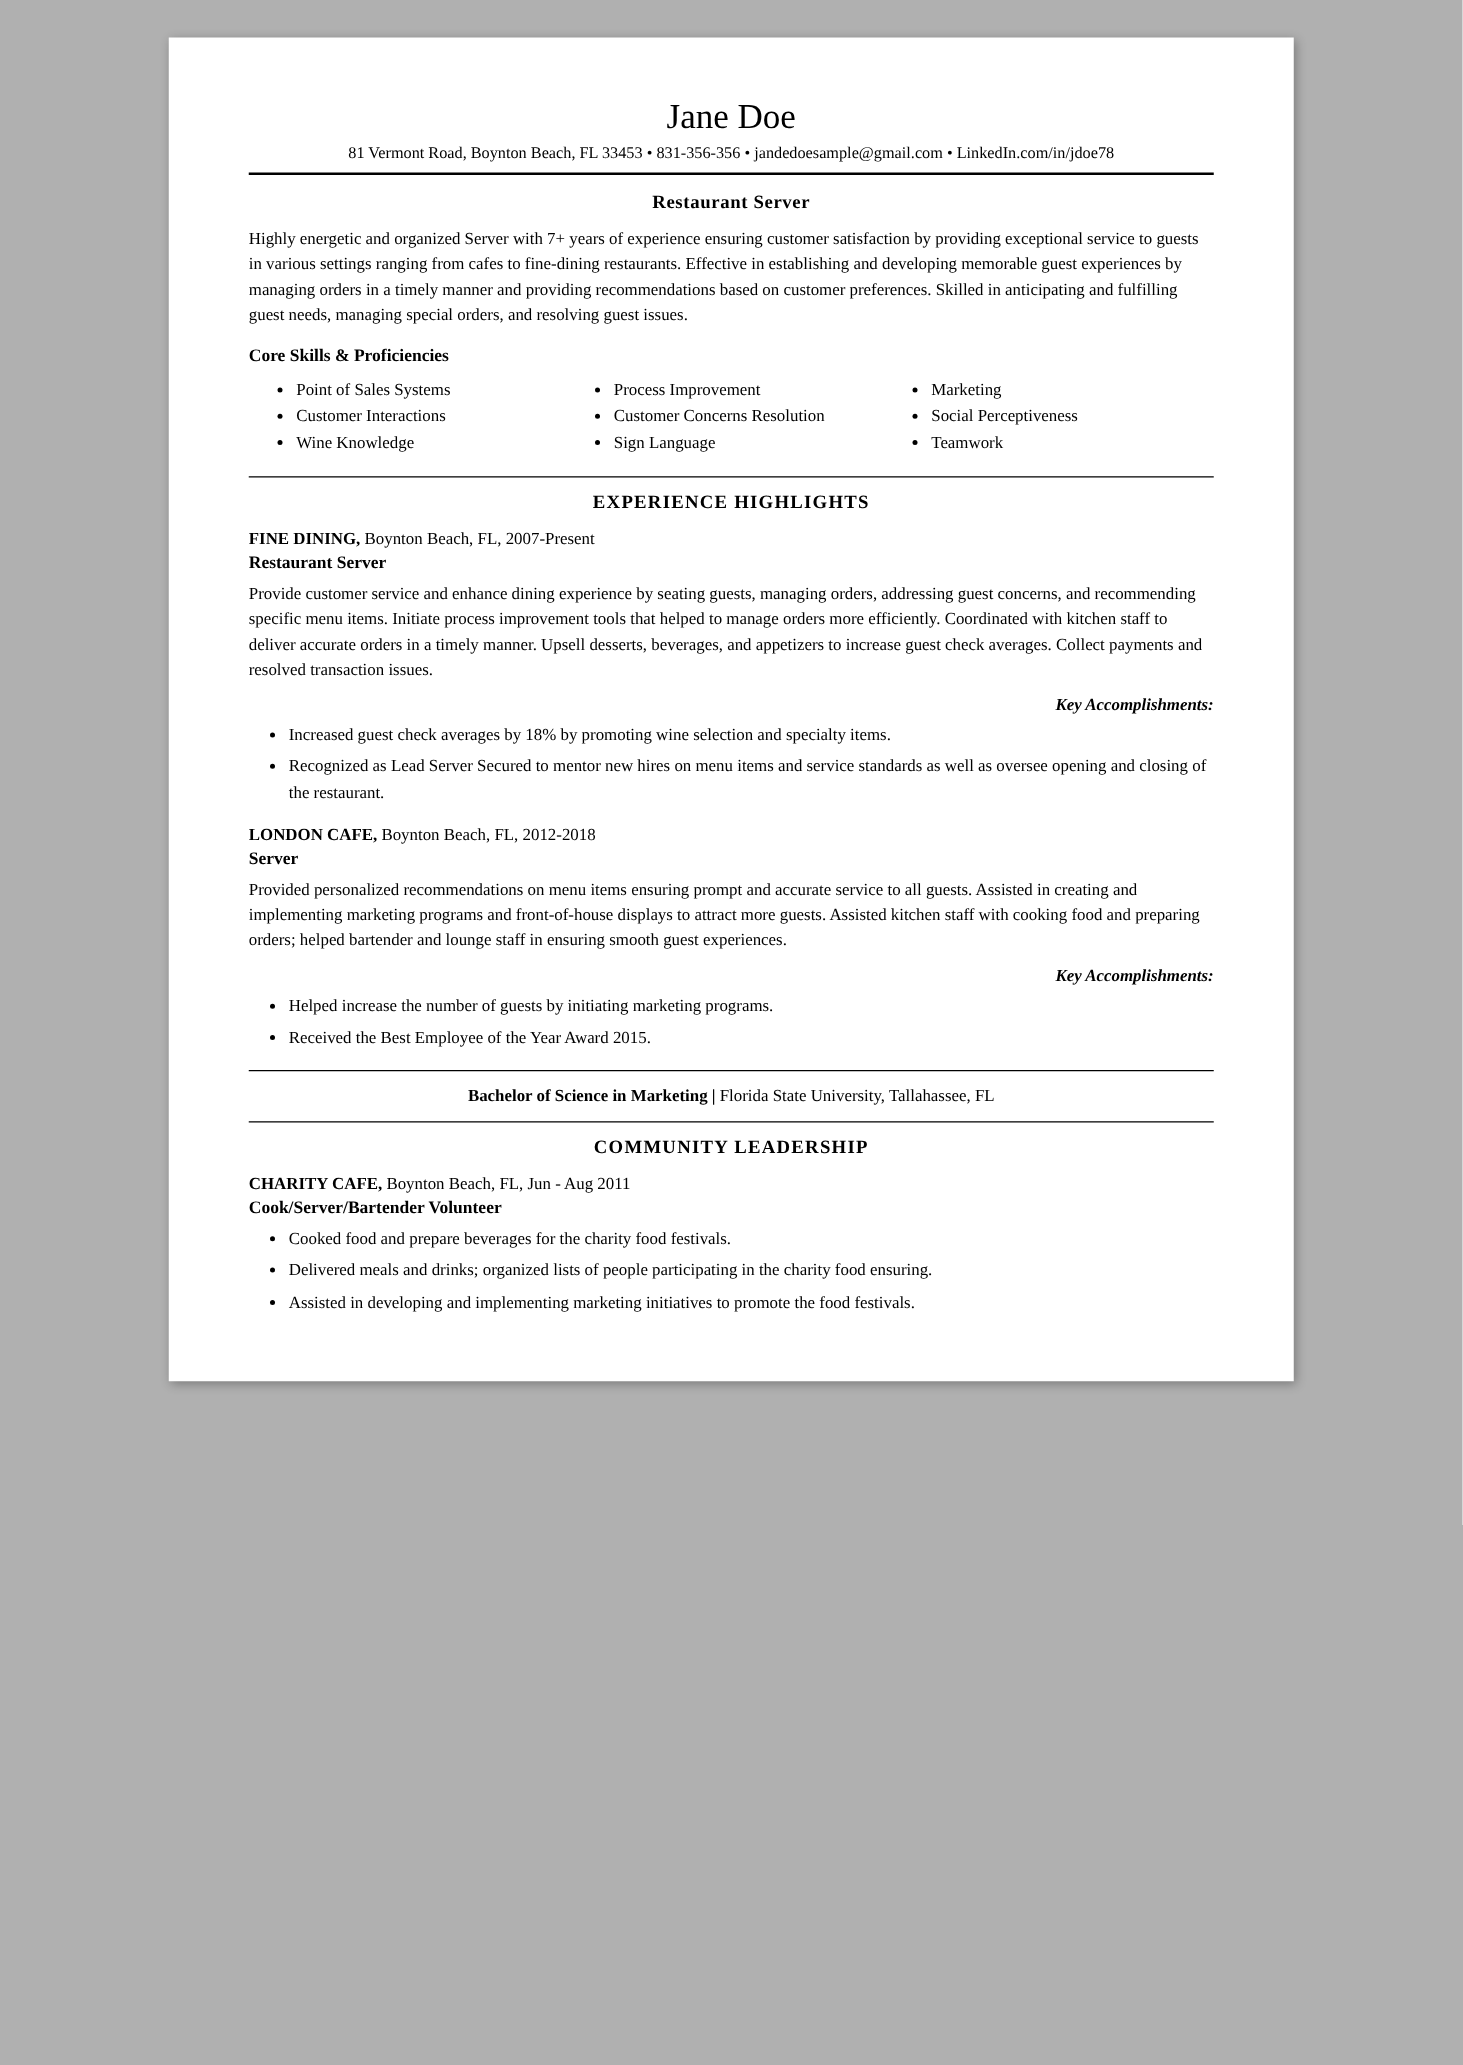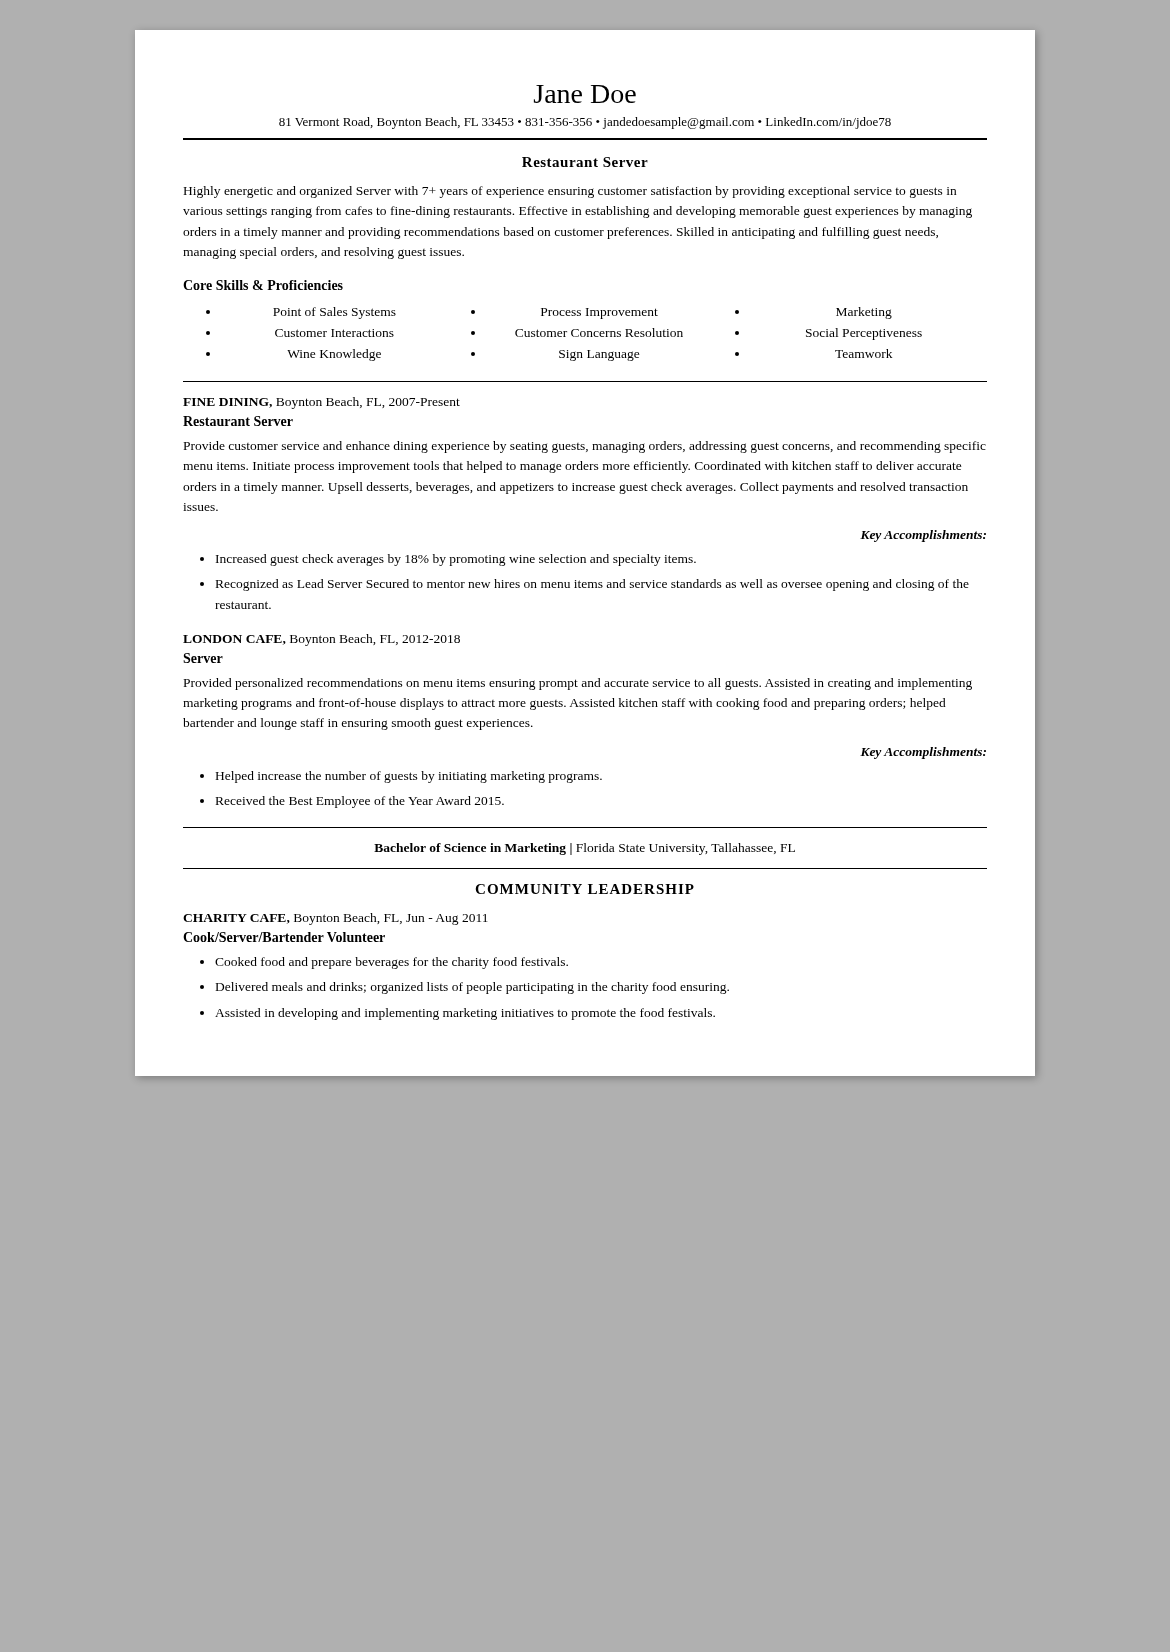--- a/index.html
+++ b/index.html
@@ -9,21 +9,21 @@
       justify-content: center;
       align-items: flex-start;
       padding: 30px;
       font-family: 'Times New Roman', Times, serif;
       font-size: 14px;
       color: #000;
     }
     .page {
       background: #fff;
       width: 900px;
-      padding: 48px 48px;
+      padding: 48px 64px;
       box-shadow: 2px 2px 8px rgba(0,0,0,0.3);
     }
     .header {
       text-align: center;
       margin-bottom: 6px;
     }
     .header-name {
       font-size: 28px;
       font-weight: normal;
     }
@@ -55,21 +55,20 @@
       margin-bottom: 10px;
     }
     .skills-columns {
       display: flex;
       justify-content: space-between;
       margin-bottom: 14px;
     }
     .skills-col {
       flex: 1;
       padding: 0 10px;
-      text-align: center;
     }
     .skills-col:first-child { padding-left: 20px; }
     .skills-col ul {
       list-style: disc;
       padding-left: 18px;
     }
     .skills-col ul li {
       font-size: 13.5px;
       margin-bottom: 5px;
     }
@@ -184,20 +183,21 @@
       <ul>
         <li>Marketing</li>
         <li>Social Perceptiveness</li>
         <li>Teamwork</li>
       </ul>
     </div>
   </div>
 
   <hr class="section-divider">
 
+  <div class="experience-section-title">EXPERIENCE HIGHLIGHTS</div>
 
   <div class="experience-job-block">
     <div class="job-header">
       <span class="bold">FINE DINING,</span><span> Boynton Beach, FL, 2007-Present</span>
     </div>
     <div class="job-title">Restaurant Server</div>
     <div class="job-desc">Provide customer service and enhance dining experience by seating guests, managing orders, addressing guest concerns, and recommending specific menu items. Initiate process improvement tools that helped to manage orders more efficiently. Coordinated with kitchen staff to deliver accurate orders in a timely manner. Upsell desserts, beverages, and appetizers to increase guest check averages. Collect payments and resolved transaction issues.</div>
     <div class="key-acc-label">Key Accomplishments:</div>
     <ul class="key-acc-list">
       <li>Increased guest check averages by 18% by promoting wine selection and specialty items.</li>

